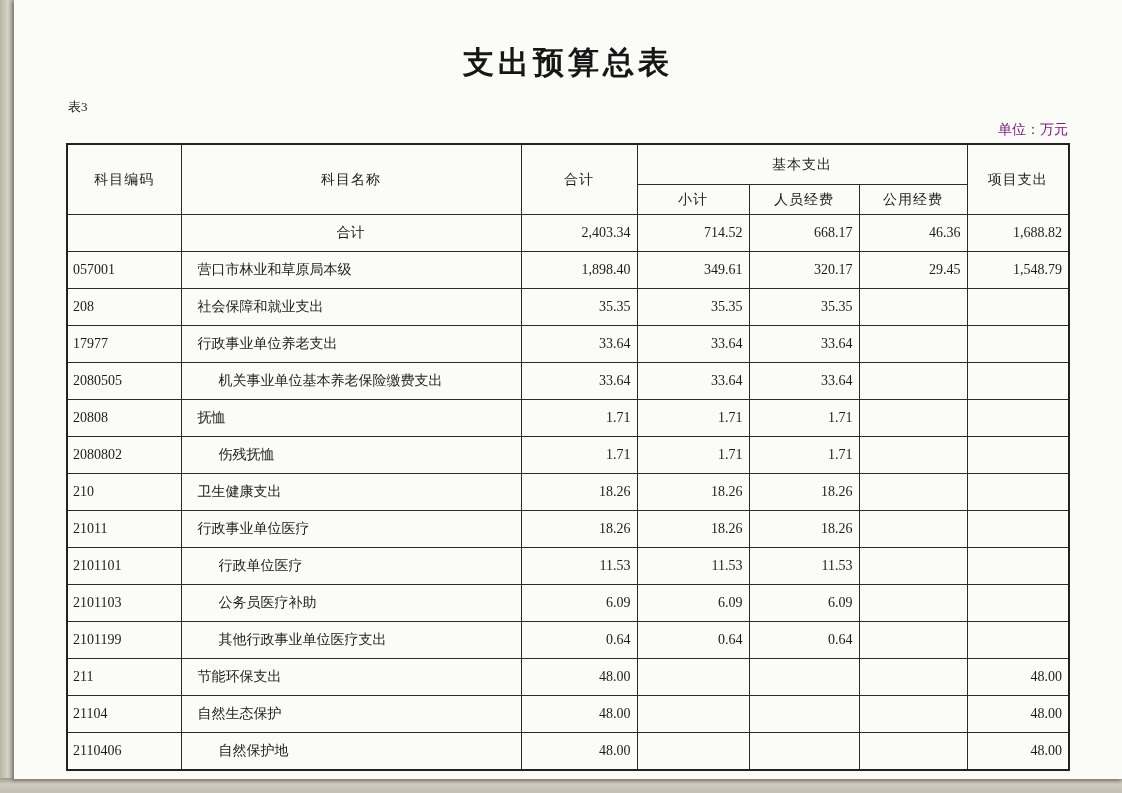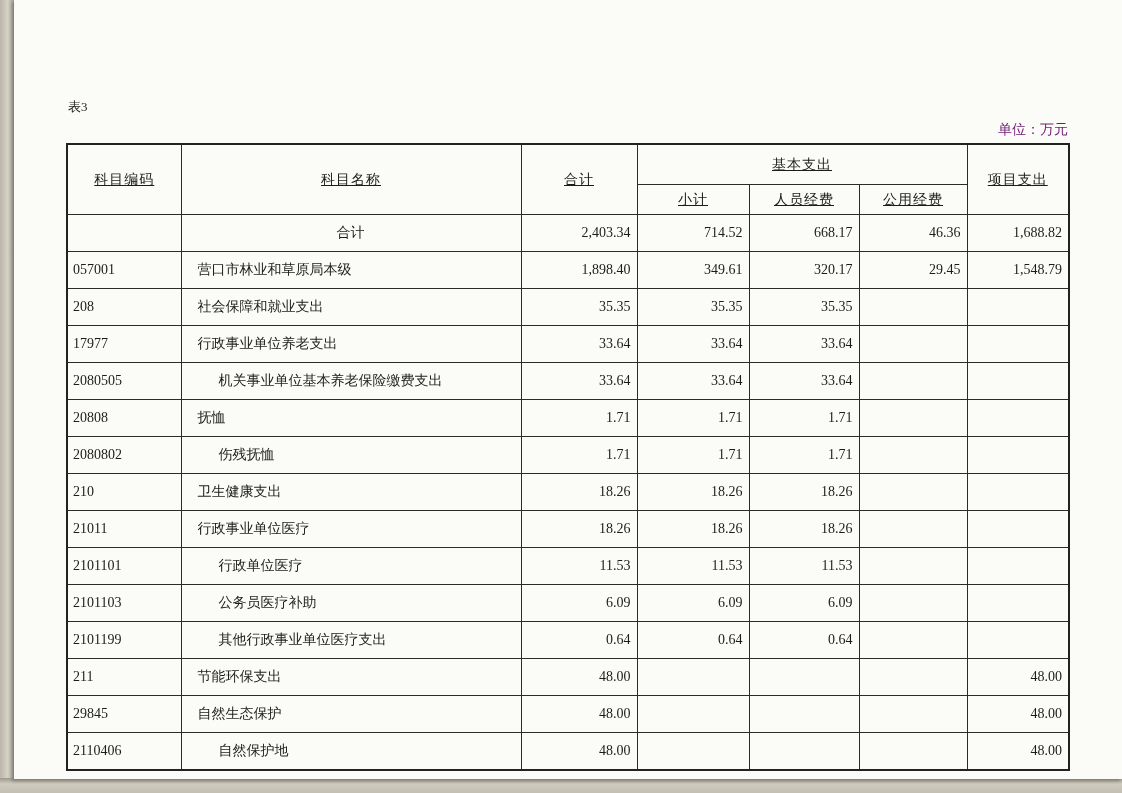--- a/index.html
+++ b/index.html
@@ -74,21 +74,21 @@
     font-size: 14px;
     font-weight: normal;
     overflow: hidden;
     white-space: nowrap;
   }
   .budget-table {
     border: 2px solid #222;
   }
   .budget-table thead tr.h1 th { height: 37px; }
   .budget-table thead tr.h2 th { height: 27px; margin-top: 13px; }
-  .budget-table thead th { letter-spacing: 1px; text-decoration: underline; }
+  .budget-table thead th { letter-spacing: 1px; }
   .budget-table tbody td { height: 34px; }
   .cell-code {
     text-align: left;
     padding-left: 5px;
   }
   .cell-name {
     text-align: left;
     padding-left: 16px;
   }
   .cell-name.center { text-align: center; padding-left: 0; }
@@ -99,20 +99,21 @@
     padding-right: 6px;
   }
 </style>
 </head>
 <body>
 
 <div class="screen">
   <div class="edge-left"></div>
   <div class="edge-bottom"></div>
   <div class="page">
+    <div class="title">支出预算总表</div>
     <div class="table-label">表3</div>
     <div class="unit-label">单位：万元</div>
 
     <table class="budget-table">
       <colgroup>
         <col style="width:114px">
         <col style="width:340px">
         <col style="width:116px">
         <col style="width:112px">
         <col style="width:110px">
@@ -245,21 +246,21 @@
           <tr>
             <td class="cell-code">211</td>
             <td class="cell-name">节能环保支出</td>
             <td class="cell-num">48.00</td>
             <td class="cell-num"></td>
             <td class="cell-num"></td>
             <td class="cell-num"></td>
             <td class="cell-num">48.00</td>
           </tr>
           <tr>
-            <td class="cell-code">29845</td>
+            <td class="cell-code">21104</td>
             <td class="cell-name indent1">自然生态保护</td>
             <td class="cell-num">48.00</td>
             <td class="cell-num"></td>
             <td class="cell-num"></td>
             <td class="cell-num"></td>
             <td class="cell-num">48.00</td>
           </tr>
           <tr>
             <td class="cell-code">2110406</td>
             <td class="cell-name indent2">自然保护地</td>

